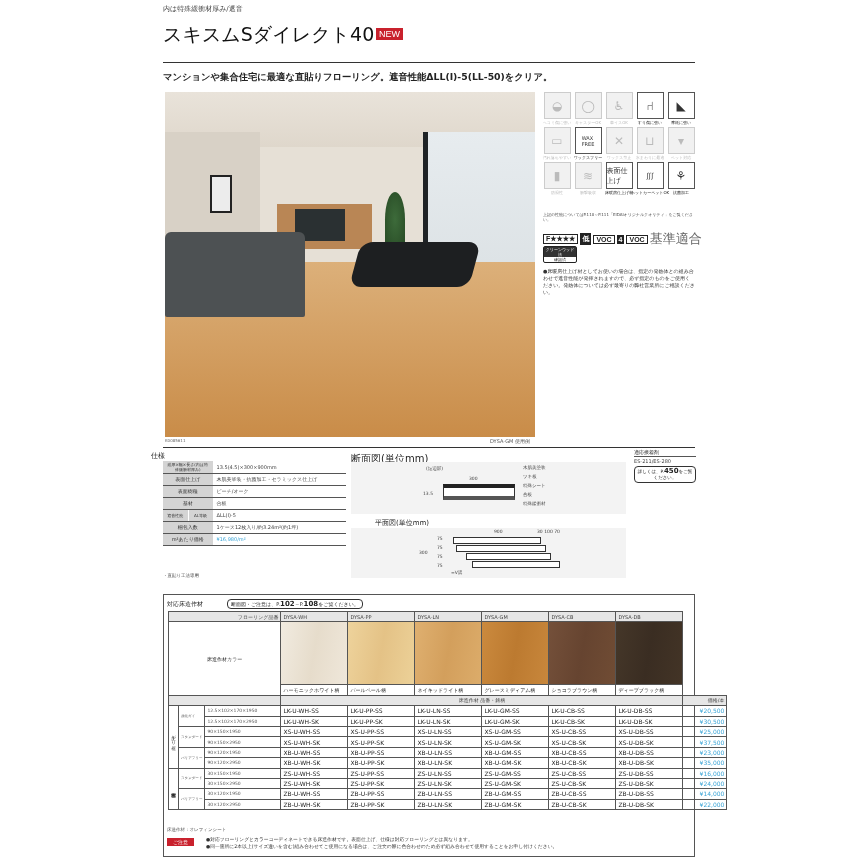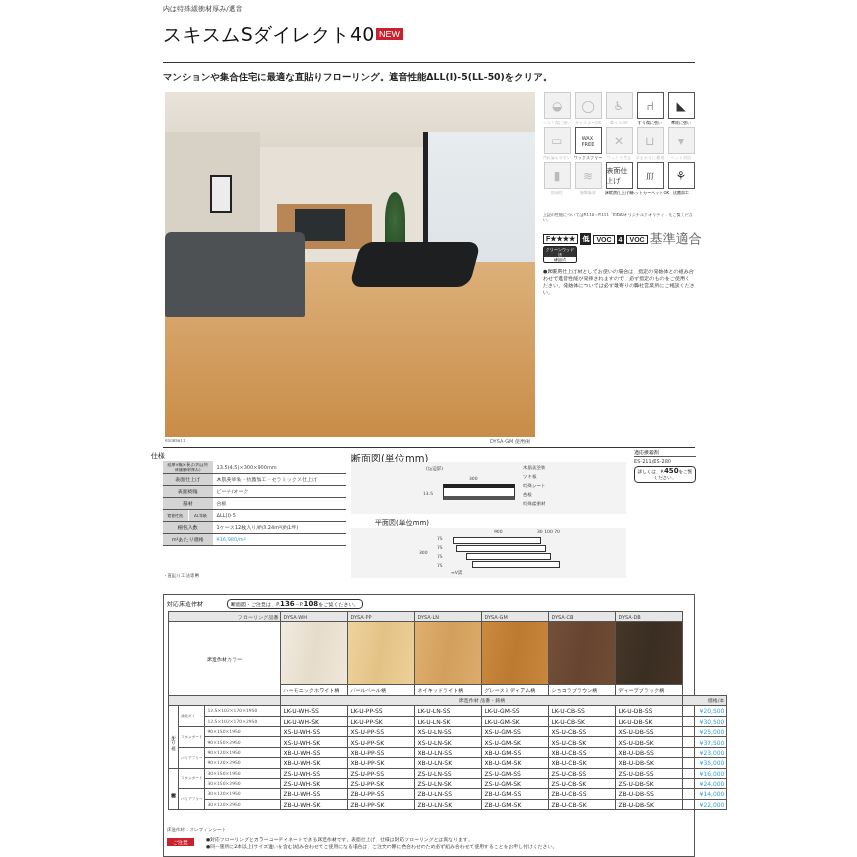--- a/index.html
+++ b/index.html
@@ -246,21 +246,21 @@
 </div>
 
 <div class="abs adh">
   <div class="head">適応接着剤</div>
   <div class="val">ES-211/ES-280</div>
   <div class="ref"><span>詳しくは、P.</span><b>450</b><span>をご覧ください。</span></div>
 </div>
 
 <div class="abs sub-wrap"></div>
 <div class="abs sub-title">対応床造作材</div>
-<div class="abs sub-ref"><span>断面図・ご注意は、P.</span><b>136</b><span>～P.</span><b>108</b><span>をご覧ください。</span></div>
+<div class="abs sub-ref"><span>断面図・ご注意は、P.</span><b>102</b><span>～P.</span><b>108</b><span>をご覧ください。</span></div>
 
 <table class="abs sub-table">
   <tbody>
       <tr>
     <td class="gray" colspan="3" style="text-align:right;">フローリング品番</td>
     <td class="gray">DYSA-WH</td>
     <td class="gray">DYSA-PP</td>
     <td class="gray">DYSA-LN</td>
     <td class="gray">DYSA-GM</td>
     <td class="gray">DYSA-CB</td>

